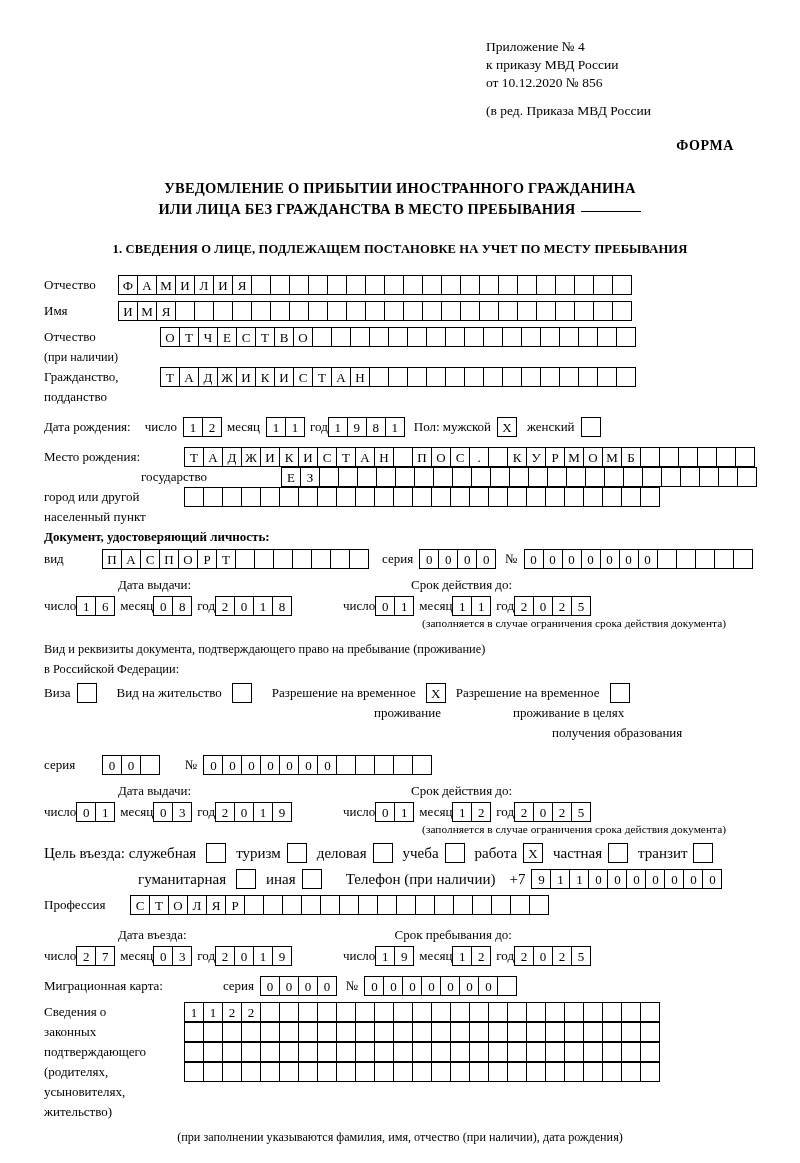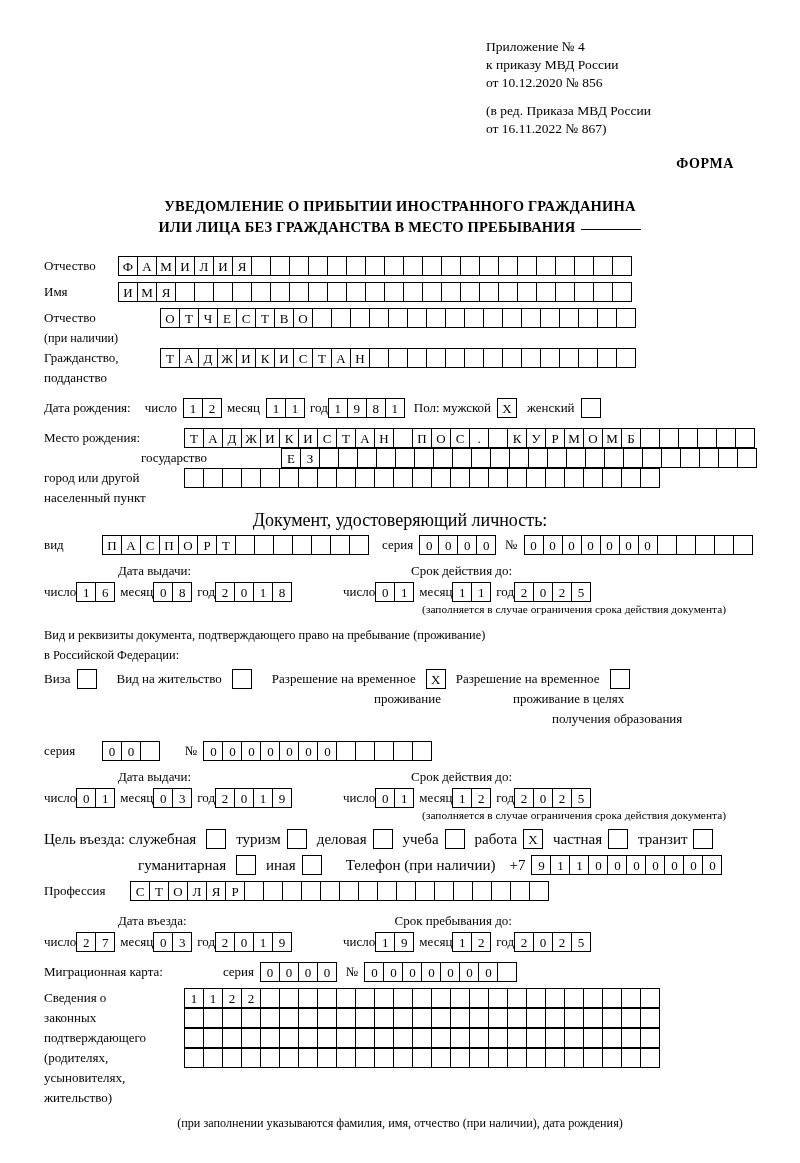--- a/index.html
+++ b/index.html
@@ -92,23 +92,23 @@
     display:inline-block;
     vertical-align:-4px;
     text-align:center;
     font-size:13px;
     line-height:19px;
     background:#fff;
   }
   .gaprow{margin-top:10px;}
 
   .docline{
-    text-align:center;
-    font-weight:normal;
-    font-size:18px;
+    text-align:left;
+    font-weight:bold;
+    font-size:13px;
     margin-top:10px;
   }
   .flexline{display:flex;align-items:center;}
   .flexline > *{margin-right:0;}
   .pad6{margin-left:6px;}
   .pad10{margin-left:10px;}
   .pad14{margin-left:14px;}
   .pad20{margin-left:20px;}
   .footnote{
     font-size:11.4px;
@@ -127,33 +127,33 @@
 <body>
 
 <div class="page">
 
   <div class="hdr">
     <div class="hdr-inner">
       <div>Приложение № 4</div>
       <div class="l2">к приказу МВД России</div>
       <div class="l2">от 10.12.2020 № 856</div>
       <div class="gap">(в ред. Приказа МВД России</div>
-      <div>от 16.11.2022 № 867)</div>
     </div>
   </div>
 
   <div class="forma">ФОРМА</div>
 
   <div class="title">
     <div>УВЕДОМЛЕНИЕ О ПРИБЫТИИ ИНОСТРАННОГО ГРАЖДАНИНА</div>
     <div>
       <span>ИЛИ ЛИЦА БЕЗ ГРАЖДАНСТВА В МЕСТО ПРЕБЫВАНИЯ</span><span class="rule"></span>
     </div>
   </div>
 
+  <div class="section">1. СВЕДЕНИЯ О ЛИЦЕ, ПОДЛЕЖАЩЕМ ПОСТАНОВКЕ НА УЧЕТ ПО МЕСТУ ПРЕБЫВАНИЯ</div>
 
   <div class="row" style="margin-top:18px;">
     <div class="lbl" style="width:74px;">Отчество</div>
     <div class="boxes" id="surname-boxes">
         <span class="bx">Ф</span>
         <span class="bx">А</span>
         <span class="bx">М</span>
         <span class="bx">И</span>
         <span class="bx">Л</span>
         <span class="bx">И</span>

